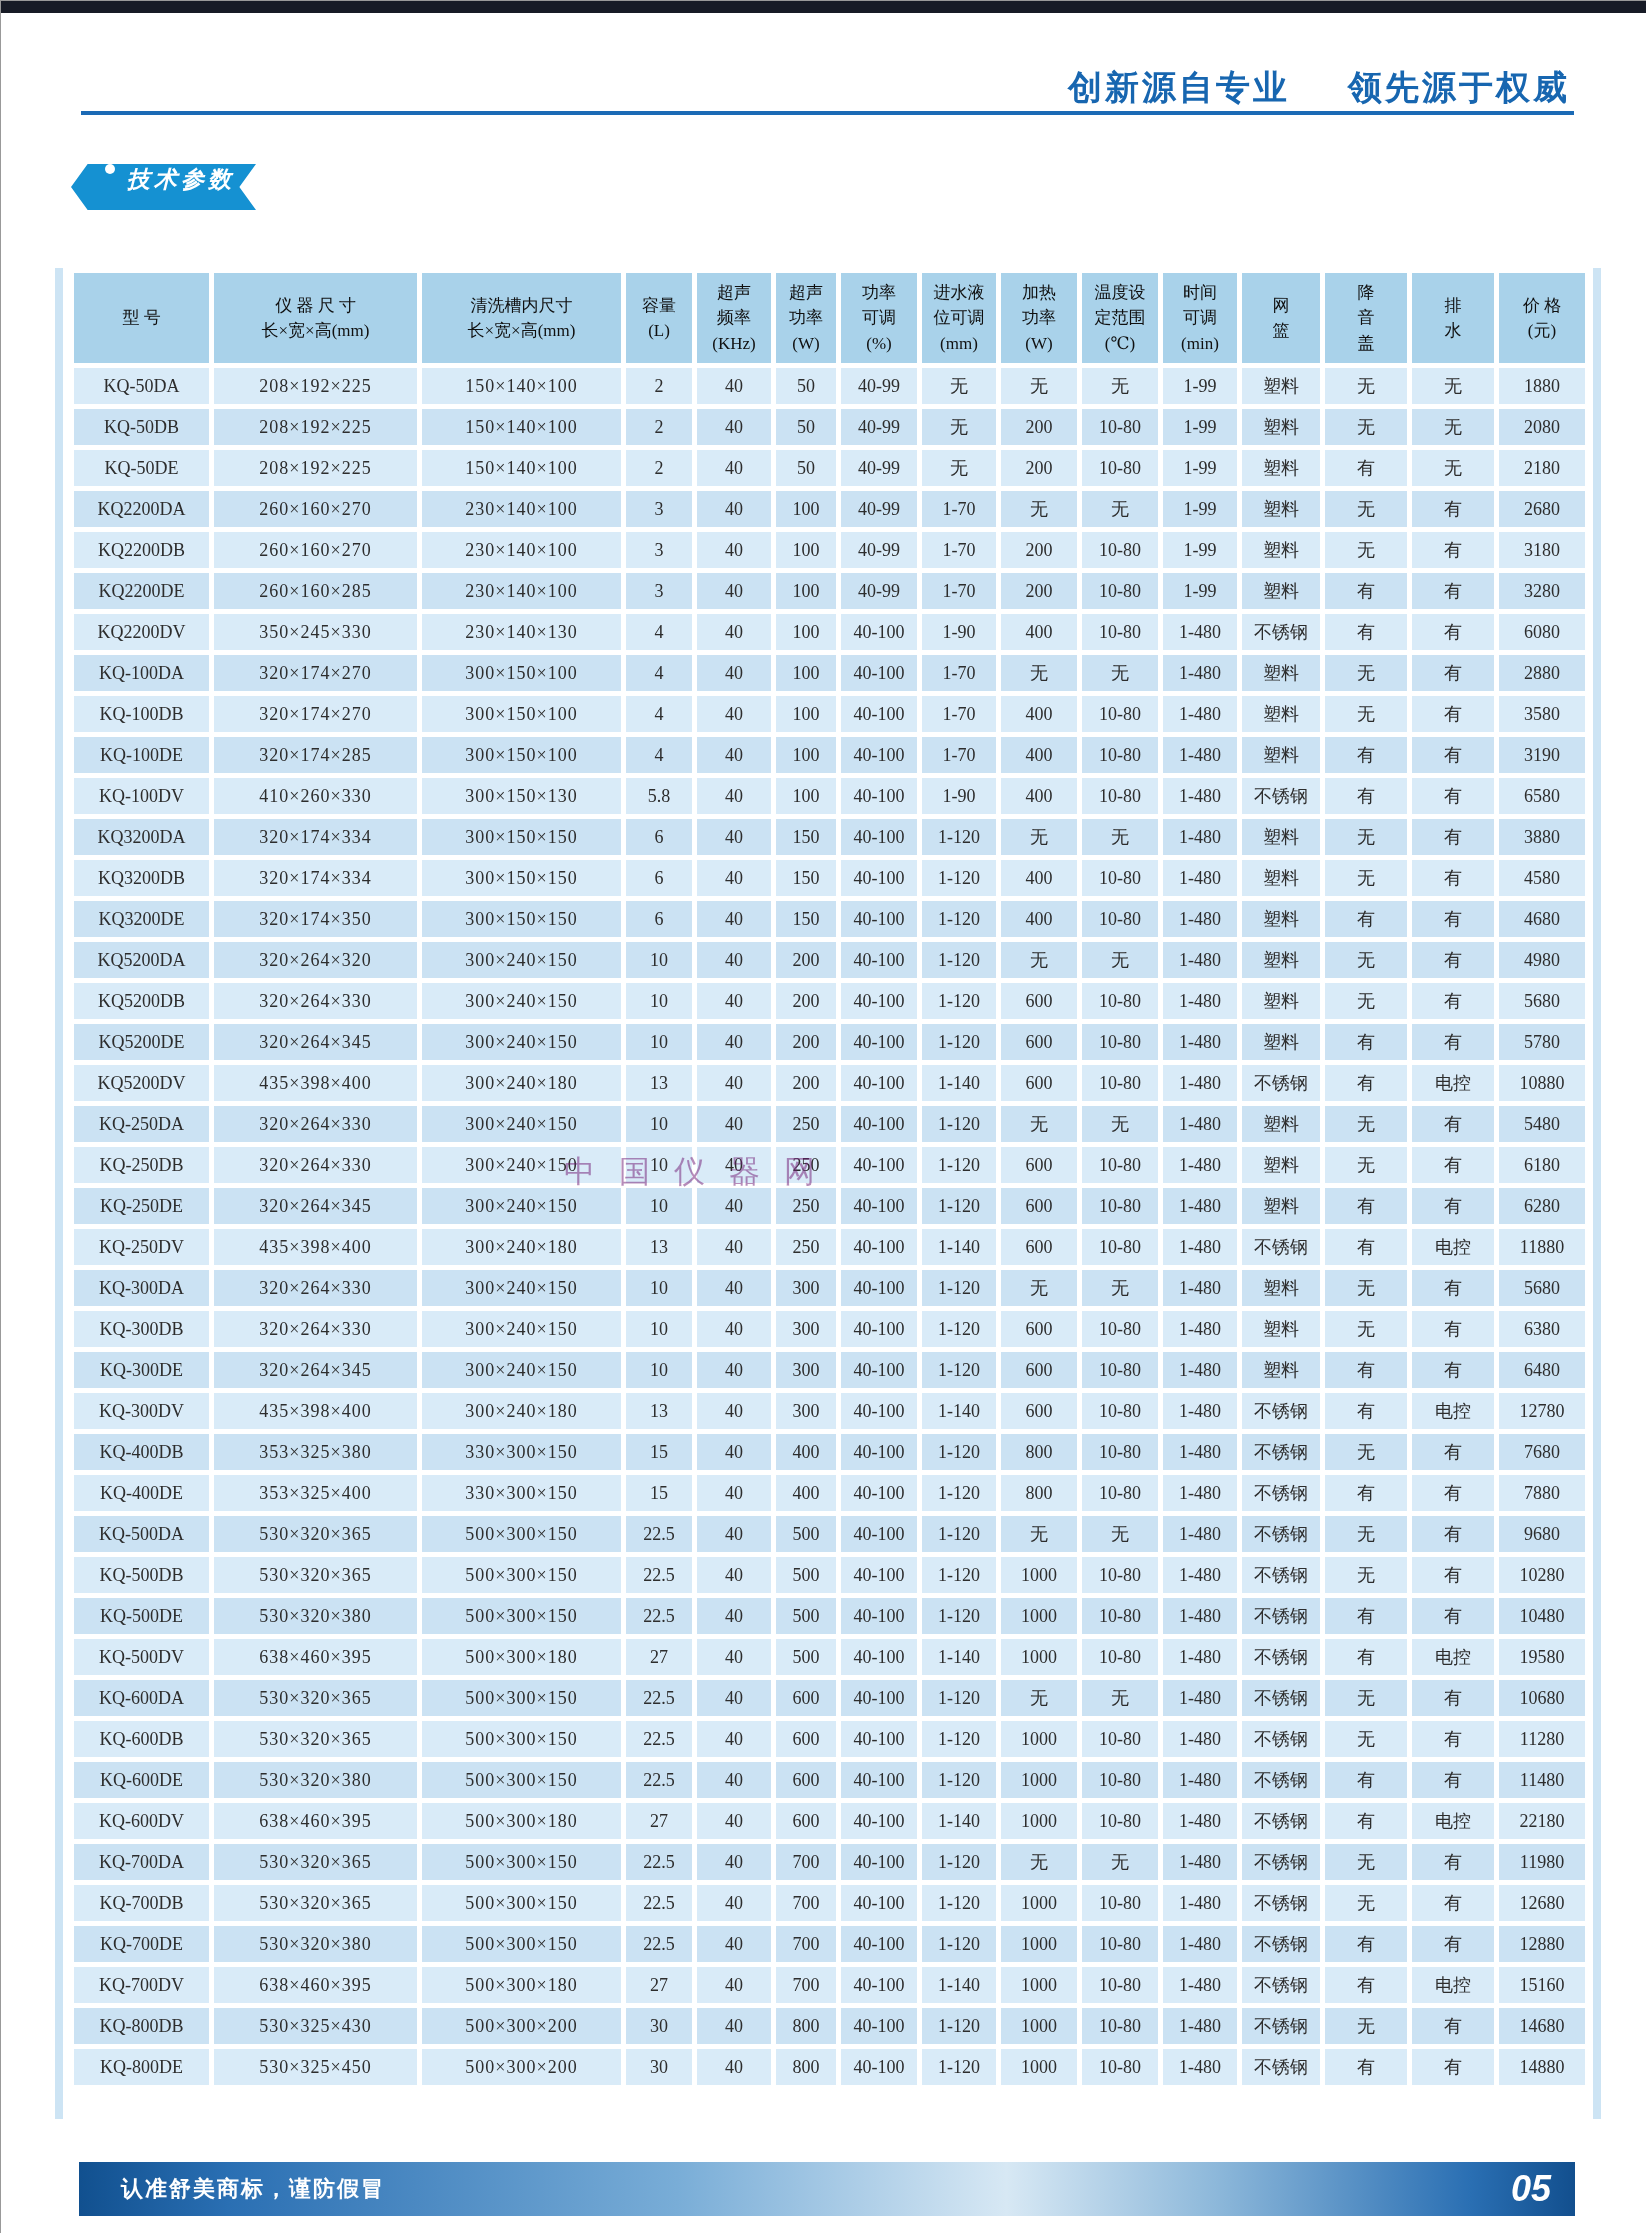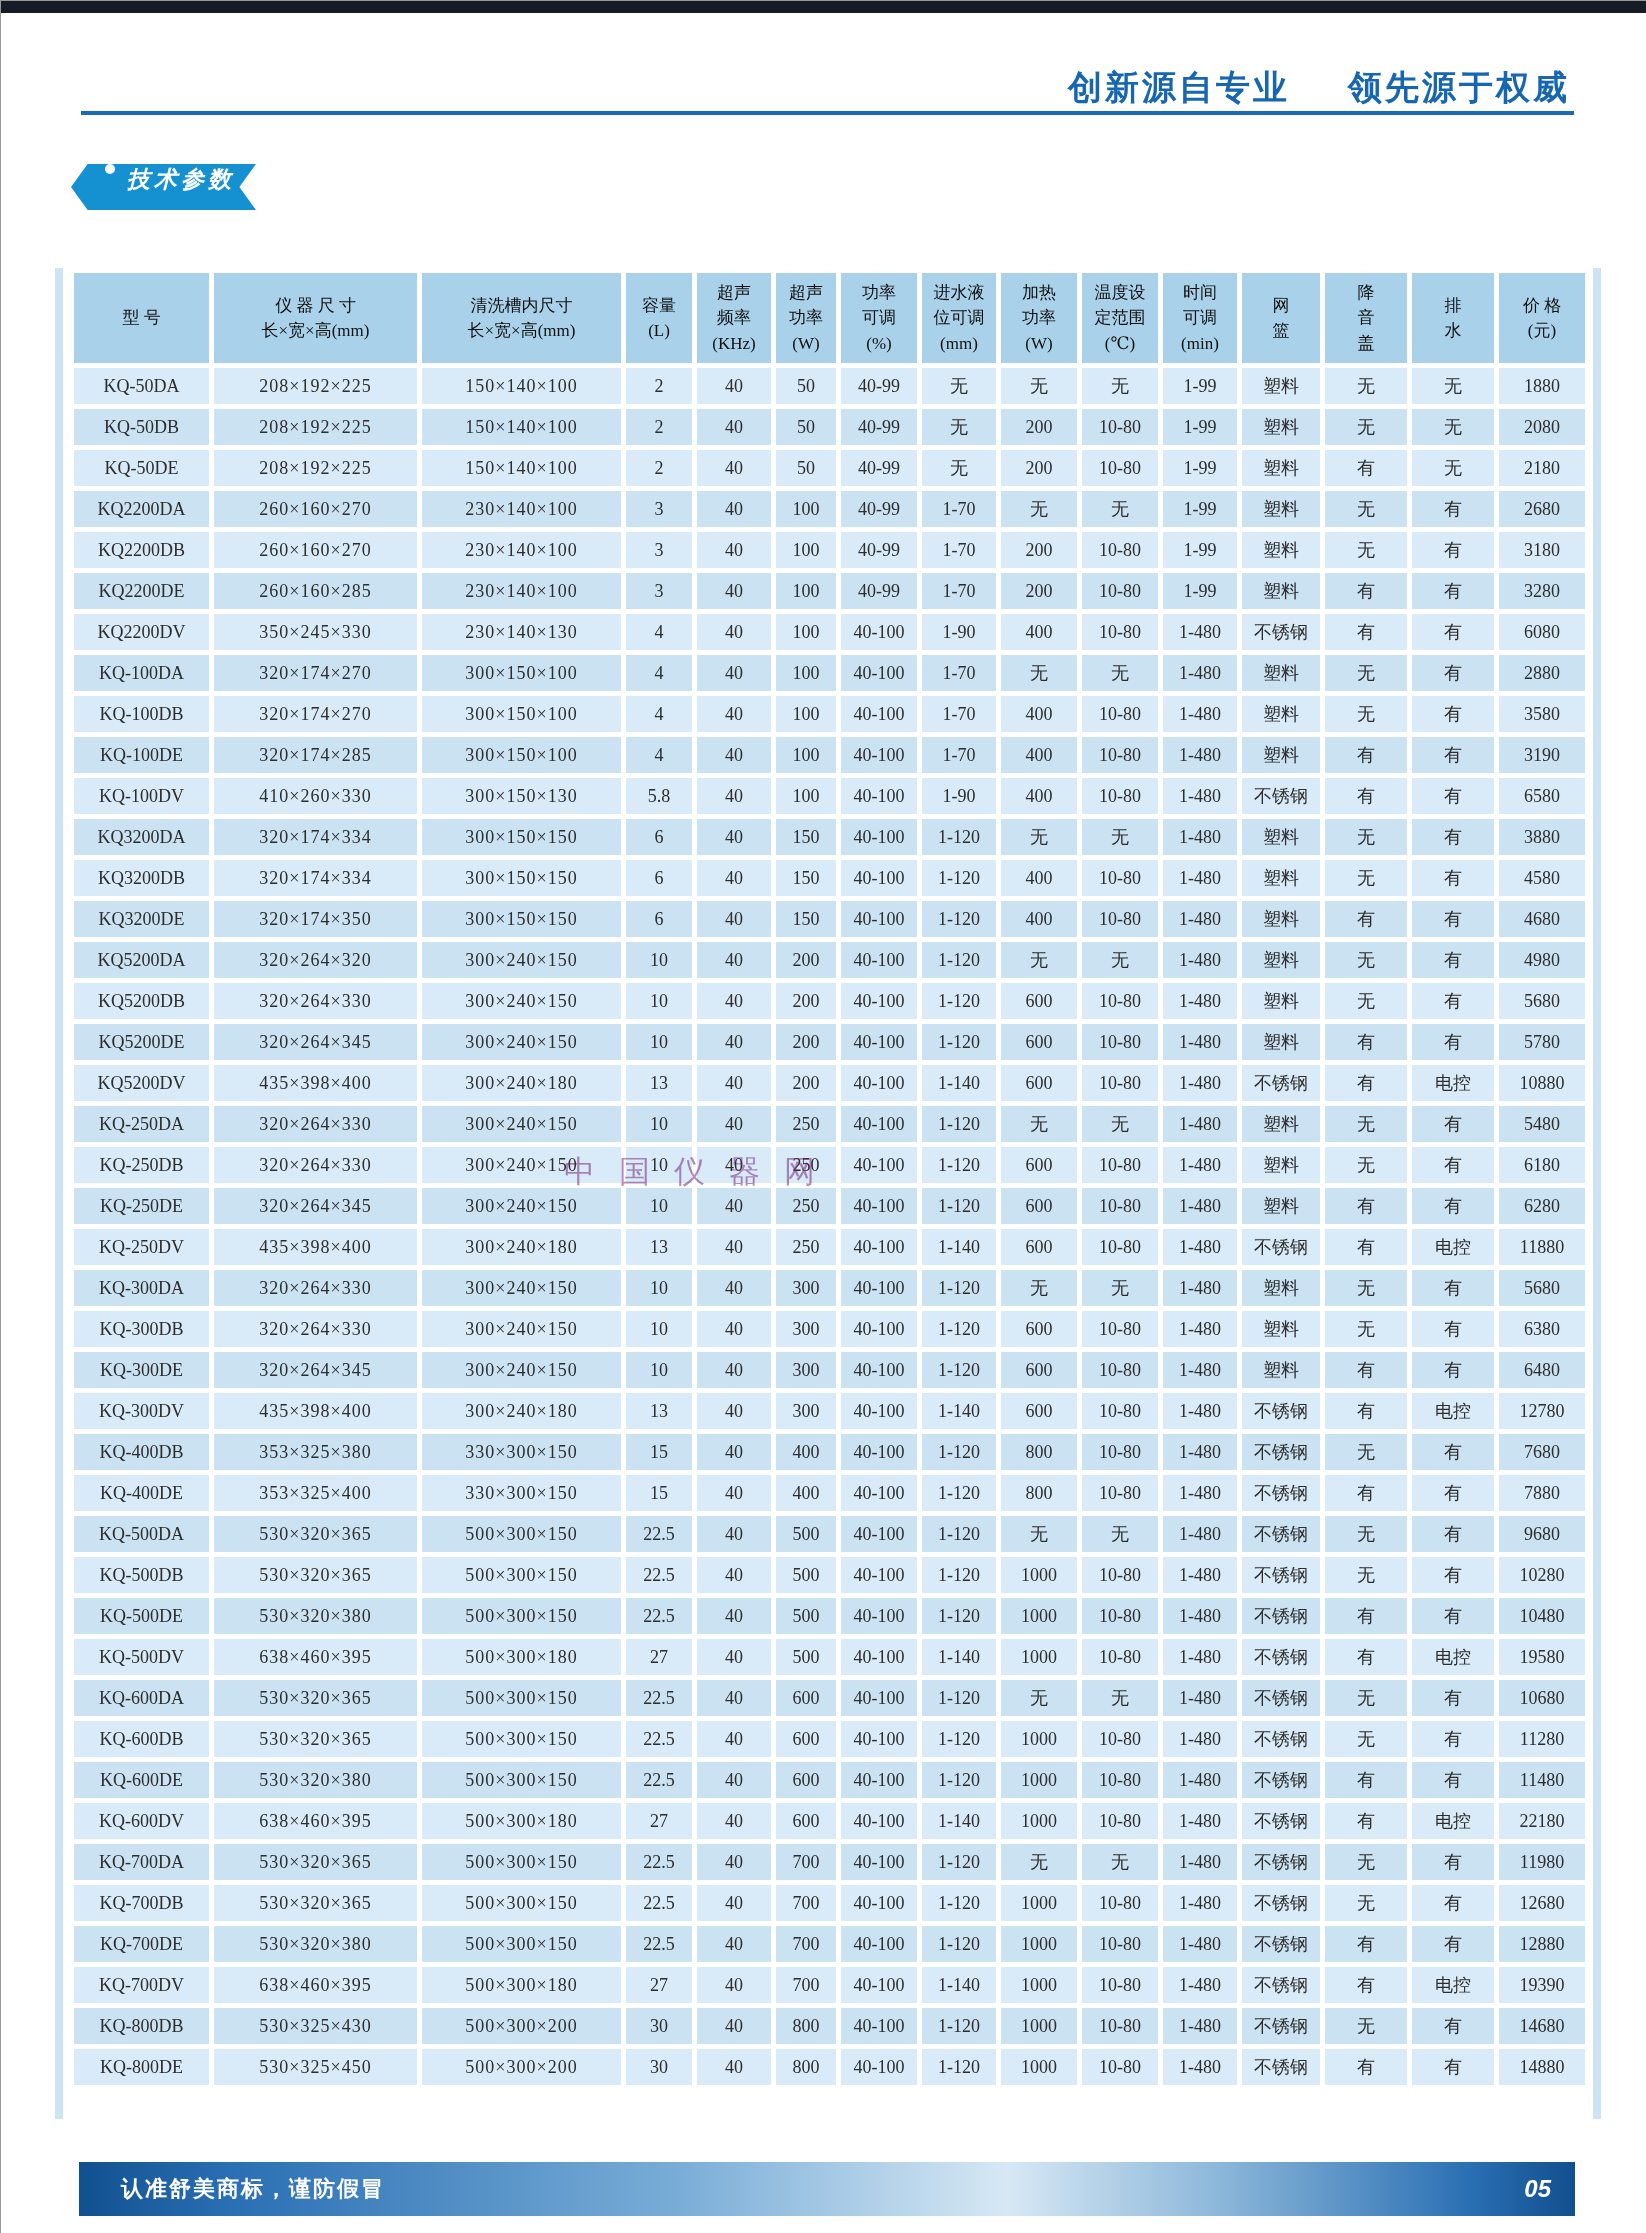--- a/index.html
+++ b/index.html
@@ -28,21 +28,21 @@
   table.spec tr.alt td{background:#cbe2f3;}
   table.spec td:nth-child(2),table.spec td:nth-child(3){letter-spacing:1px;}
   .watermark{position:absolute;left:563px;top:1150px;font-family:"Liberation Sans","DejaVu Sans",sans-serif;
              font-weight:normal;font-size:31px;color:#701a75;opacity:.5;letter-spacing:24px;white-space:nowrap;}
   .footer{position:absolute;left:78px;top:2161px;width:1496px;height:54px;
           display:flex;align-items:center;justify-content:space-between;
           background:linear-gradient(90deg,#11508f 0%,#2a6fb3 10%,#79add7 40%,#d7e8f4 62%,#8db8da 76%,#2a6fb3 93%,#124f8e 100%);}
   .footer-note{color:#fff;font-family:"Liberation Sans","DejaVu Sans",sans-serif;font-weight:bold;
                font-size:22px;margin-left:42px;letter-spacing:2px;}
   .footer-page{color:#fff;font-family:"Liberation Sans","DejaVu Sans",sans-serif;font-weight:bold;
-               font-style:italic;font-size:24px;margin-right:24px;}
+               font-style:italic;font-size:36px;margin-right:24px;}
 </style>
 </head>
 <body>
 
 <div class="page">
 
   <div class="topbar"></div>
 
   <div class="slogan">
     <span>创新源自专业</span><span class="gap"></span><span>领先源于权威</span>
@@ -789,21 +789,21 @@
           <td>40</td>
           <td>700</td>
       <td>40-100</td>
           <td>1-140</td>
           <td>1000</td>
       <td>10-80</td>
           <td>1-480</td>
           <td>不锈钢</td>
       <td>有</td>
           <td>电控</td>
-          <td>19390</td>
+          <td>15160</td>
     </tr>
         <tr class="alt">
       <td>KQ-800DB</td>
           <td>530×325×430</td>
           <td>500×300×200</td>
       <td>30</td>
           <td>40</td>
           <td>800</td>
       <td>40-100</td>
           <td>1-120</td>

